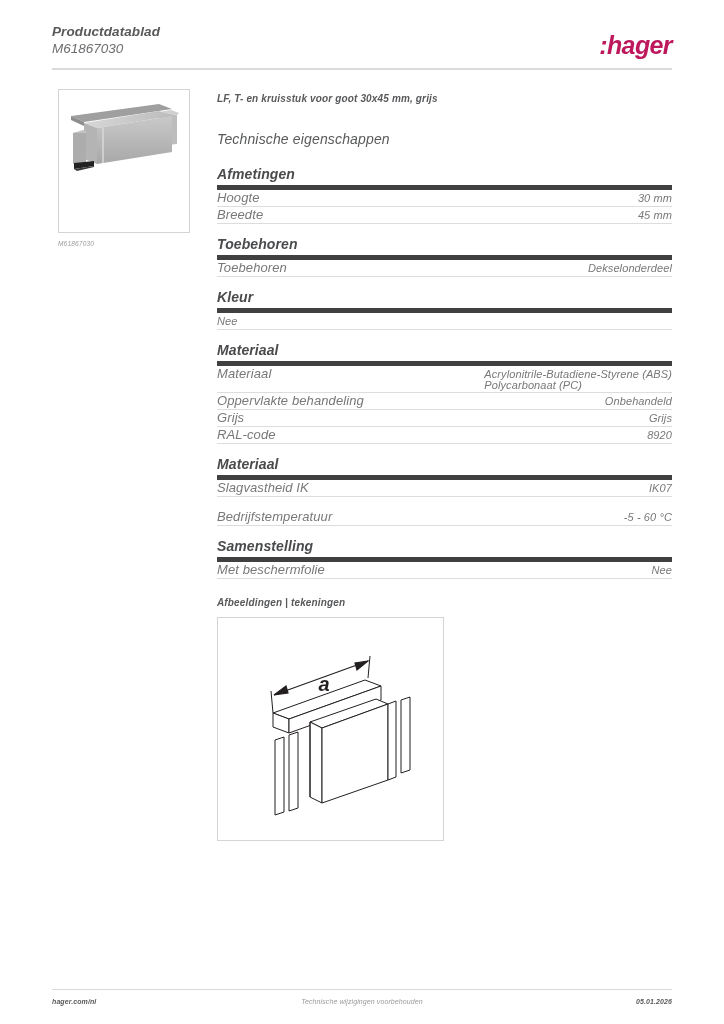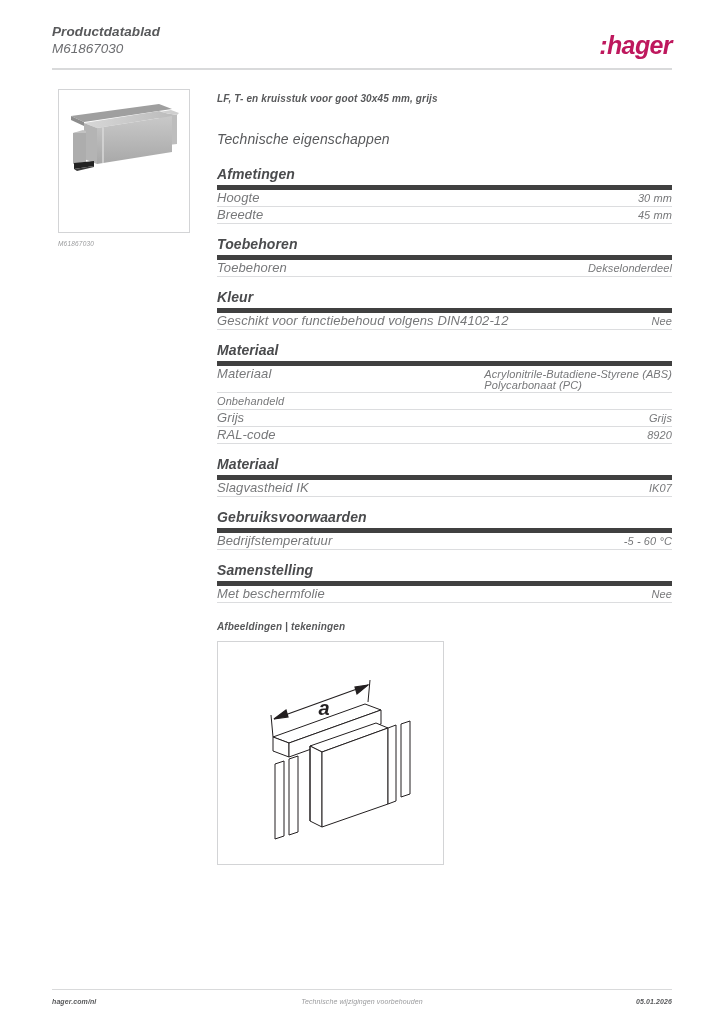--- a/index.html
+++ b/index.html
@@ -269,52 +269,51 @@
         <div class="spec-group">
           <div class="group-title">Toebehoren</div>
           <div class="spec-row">
             <div class="spec-label">Toebehoren</div>
             <div class="spec-value">Dekselonderdeel</div>
           </div>
         </div>
         <div class="spec-group">
           <div class="group-title">Kleur</div>
           <div class="spec-row">
-            <div class="spec-label">Geschikt voor functiebehoud volgens DIN4102-12</div>
             <div class="spec-value">Nee</div>
           </div>
         </div>
         <div class="spec-group">
           <div class="group-title">Materiaal</div>
           <div class="spec-row">
             <div class="spec-label">Materiaal</div>
             <div class="spec-value">Acrylonitrile-Butadiene-Styrene (ABS)
 Polycarbonaat (PC)</div>
           </div>
           <div class="spec-row">
+            <div class="spec-label">Oppervlakte behandeling</div>
             <div class="spec-value">Onbehandeld</div>
           </div>
           <div class="spec-row">
             <div class="spec-label">Grijs</div>
             <div class="spec-value">Grijs</div>
           </div>
           <div class="spec-row">
             <div class="spec-label">RAL-code</div>
             <div class="spec-value">8920</div>
           </div>
         </div>
         <div class="spec-group">
           <div class="group-title">Materiaal</div>
           <div class="spec-row">
             <div class="spec-label">Slagvastheid IK</div>
             <div class="spec-value">IK07</div>
           </div>
         </div>
         <div class="spec-group">
-          <div class="group-title">Gebruiksvoorwaarden</div>
           <div class="spec-row">
             <div class="spec-label">Bedrijfstemperatuur</div>
             <div class="spec-value">-5 - 60 °C</div>
           </div>
         </div>
         <div class="spec-group">
           <div class="group-title">Samenstelling</div>
           <div class="spec-row">
             <div class="spec-label">Met beschermfolie</div>
             <div class="spec-value">Nee</div>

